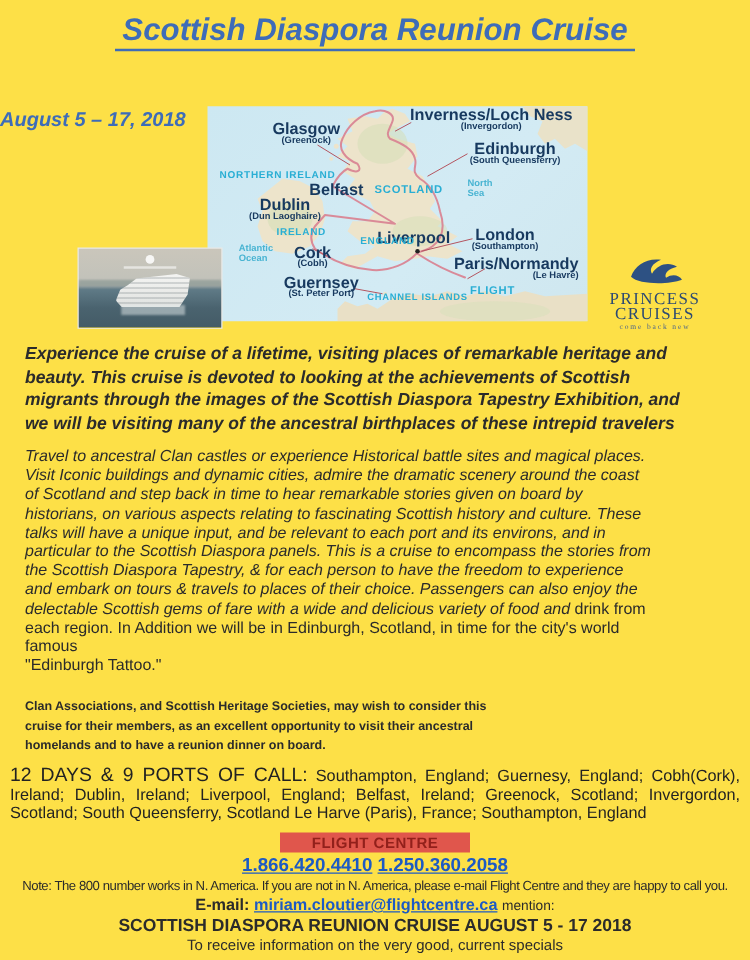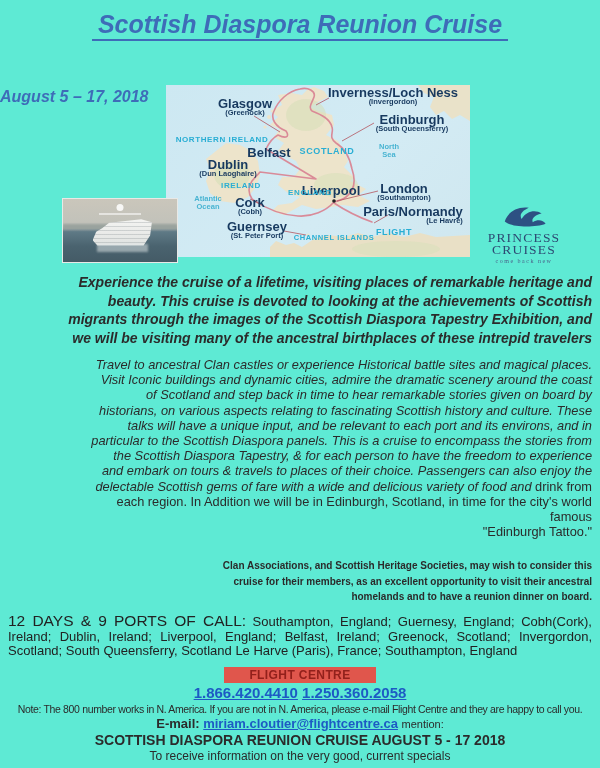--- a/index.html
+++ b/index.html
@@ -1,19 +1,19 @@
 <!DOCTYPE html>
 <html><head>
 <meta charset="utf-8">
 <style>
   * { margin:0; padding:0; box-sizing:border-box; }
   html,body { background:#e8e8e8; }
   .page {
     position:relative; width:600px; height:768px; margin:0 auto;
-    background:#5eead4; overflow:hidden;
+    background:#fde047; overflow:hidden;
     font-family:"Liberation Sans", sans-serif; color:#2d2d2d;
   }
   
   .title {
     position:absolute; top:10px; left:0; right:0; text-align:center;
     font-size:25px; font-weight:bold; font-style:italic; color:#3e6cb8;
   }
   .title span { border-bottom:2.5px solid #3e6cb8; padding:0 6px 1px 6px; }
   .subtitle {
     position:absolute; top:48px; left:0; right:0; text-align:left;
@@ -27,21 +27,21 @@
   }
   .map svg { position:absolute; left:0; top:0; }
   .maplabel { position:absolute; transform:translateX(-50%); text-align:center;
     color:#17395f; font-weight:bold; white-space:nowrap; line-height:10px; }
   .maplabel .nm { font-size:12px; }
   .maplabel .nm.big { font-size:13px; }
   .maplabel .sub { font-size:7.5px; display:block; line-height:8px; }
   .region { position:absolute; transform:translateX(-50%); color:#29aed4;
     font-weight:bold; font-size:8px; letter-spacing:.6px; white-space:nowrap; }
   .water { position:absolute; transform:translateX(-50%); color:#49b4d2;
-    font-weight:bold; font-size:7.5px; text-align:center; line-height:8px;
+    font-weight:bold; font-size:7.5px; text-align:left; line-height:8px;
     white-space:pre-line; }
   
   .photo {
     position:absolute; left:63px; top:199px; width:114px; height:63px;
     background:linear-gradient(180deg,#cac6bb 0%,#c2c2ba 38%,#9fa8a5 46%,#5f7a86 52%,#4a636f 75%,#445b66 100%);
     overflow:hidden; box-shadow:0 0 0 1px #e9e9e6;
   }
   .photo .mountains { position:absolute; left:0; right:0; top:40%; height:8%;
     background:#97a09b; filter:blur(1px); opacity:.8; }
   .photo .emblem { position:absolute; top:5px; left:50%; transform:translateX(-50%);
@@ -56,21 +56,21 @@
   .photo .ship:after { content:""; position:absolute; inset:0;
     background:repeating-linear-gradient(180deg, transparent 0 3px, rgba(110,120,125,.25) 3px 4px); }
   .photo .wake { position:absolute; left:30%; top:72%; width:45%; height:12%;
     background:rgba(230,235,235,.5); filter:blur(1px); }
   
   .plogo { position:absolute; left:476px; top:202px; width:96px; height:60px; text-align:center; }
   .plogo .pname { font-family:"Liberation Serif", serif; color:#2d4a73;
     font-size:13.5px; letter-spacing:1.2px; line-height:12px; }
   .plogo .ptag { font-family:"Liberation Serif", serif; color:#4a638a; font-size:6px; letter-spacing:1.5px; margin-top:2px; }
   
-  .para { position:absolute; left:20px; right:8px; text-align:right; white-space:pre-line; }
+  .para { position:absolute; left:20px; right:8px; text-align:left; white-space:pre-line; }
   .intro { top:273px; font-size:14px; font-weight:bold; font-style:italic; line-height:18.5px; color:#2b2b2b; }
   .body-p { top:357px; font-size:12.8px; line-height:15.2px; color:#2b2b2b; }
   .body-p .it { font-style:italic; }
   .clan { top:558px; font-size:10px; font-weight:bold; line-height:15.5px; color:#2b2b2b; }
   .ports { position:absolute; left:8px; right:8px; top:614px; text-align:justify;
     font-size:13px; line-height:14.6px; color:#222; }
   .ports .lead { font-size:15.5px; }
   
   .contact { position:absolute; left:0; right:0; top:665px; text-align:center; }
   .badge { display:inline-block; background:#e0564c; color:#92201b;

